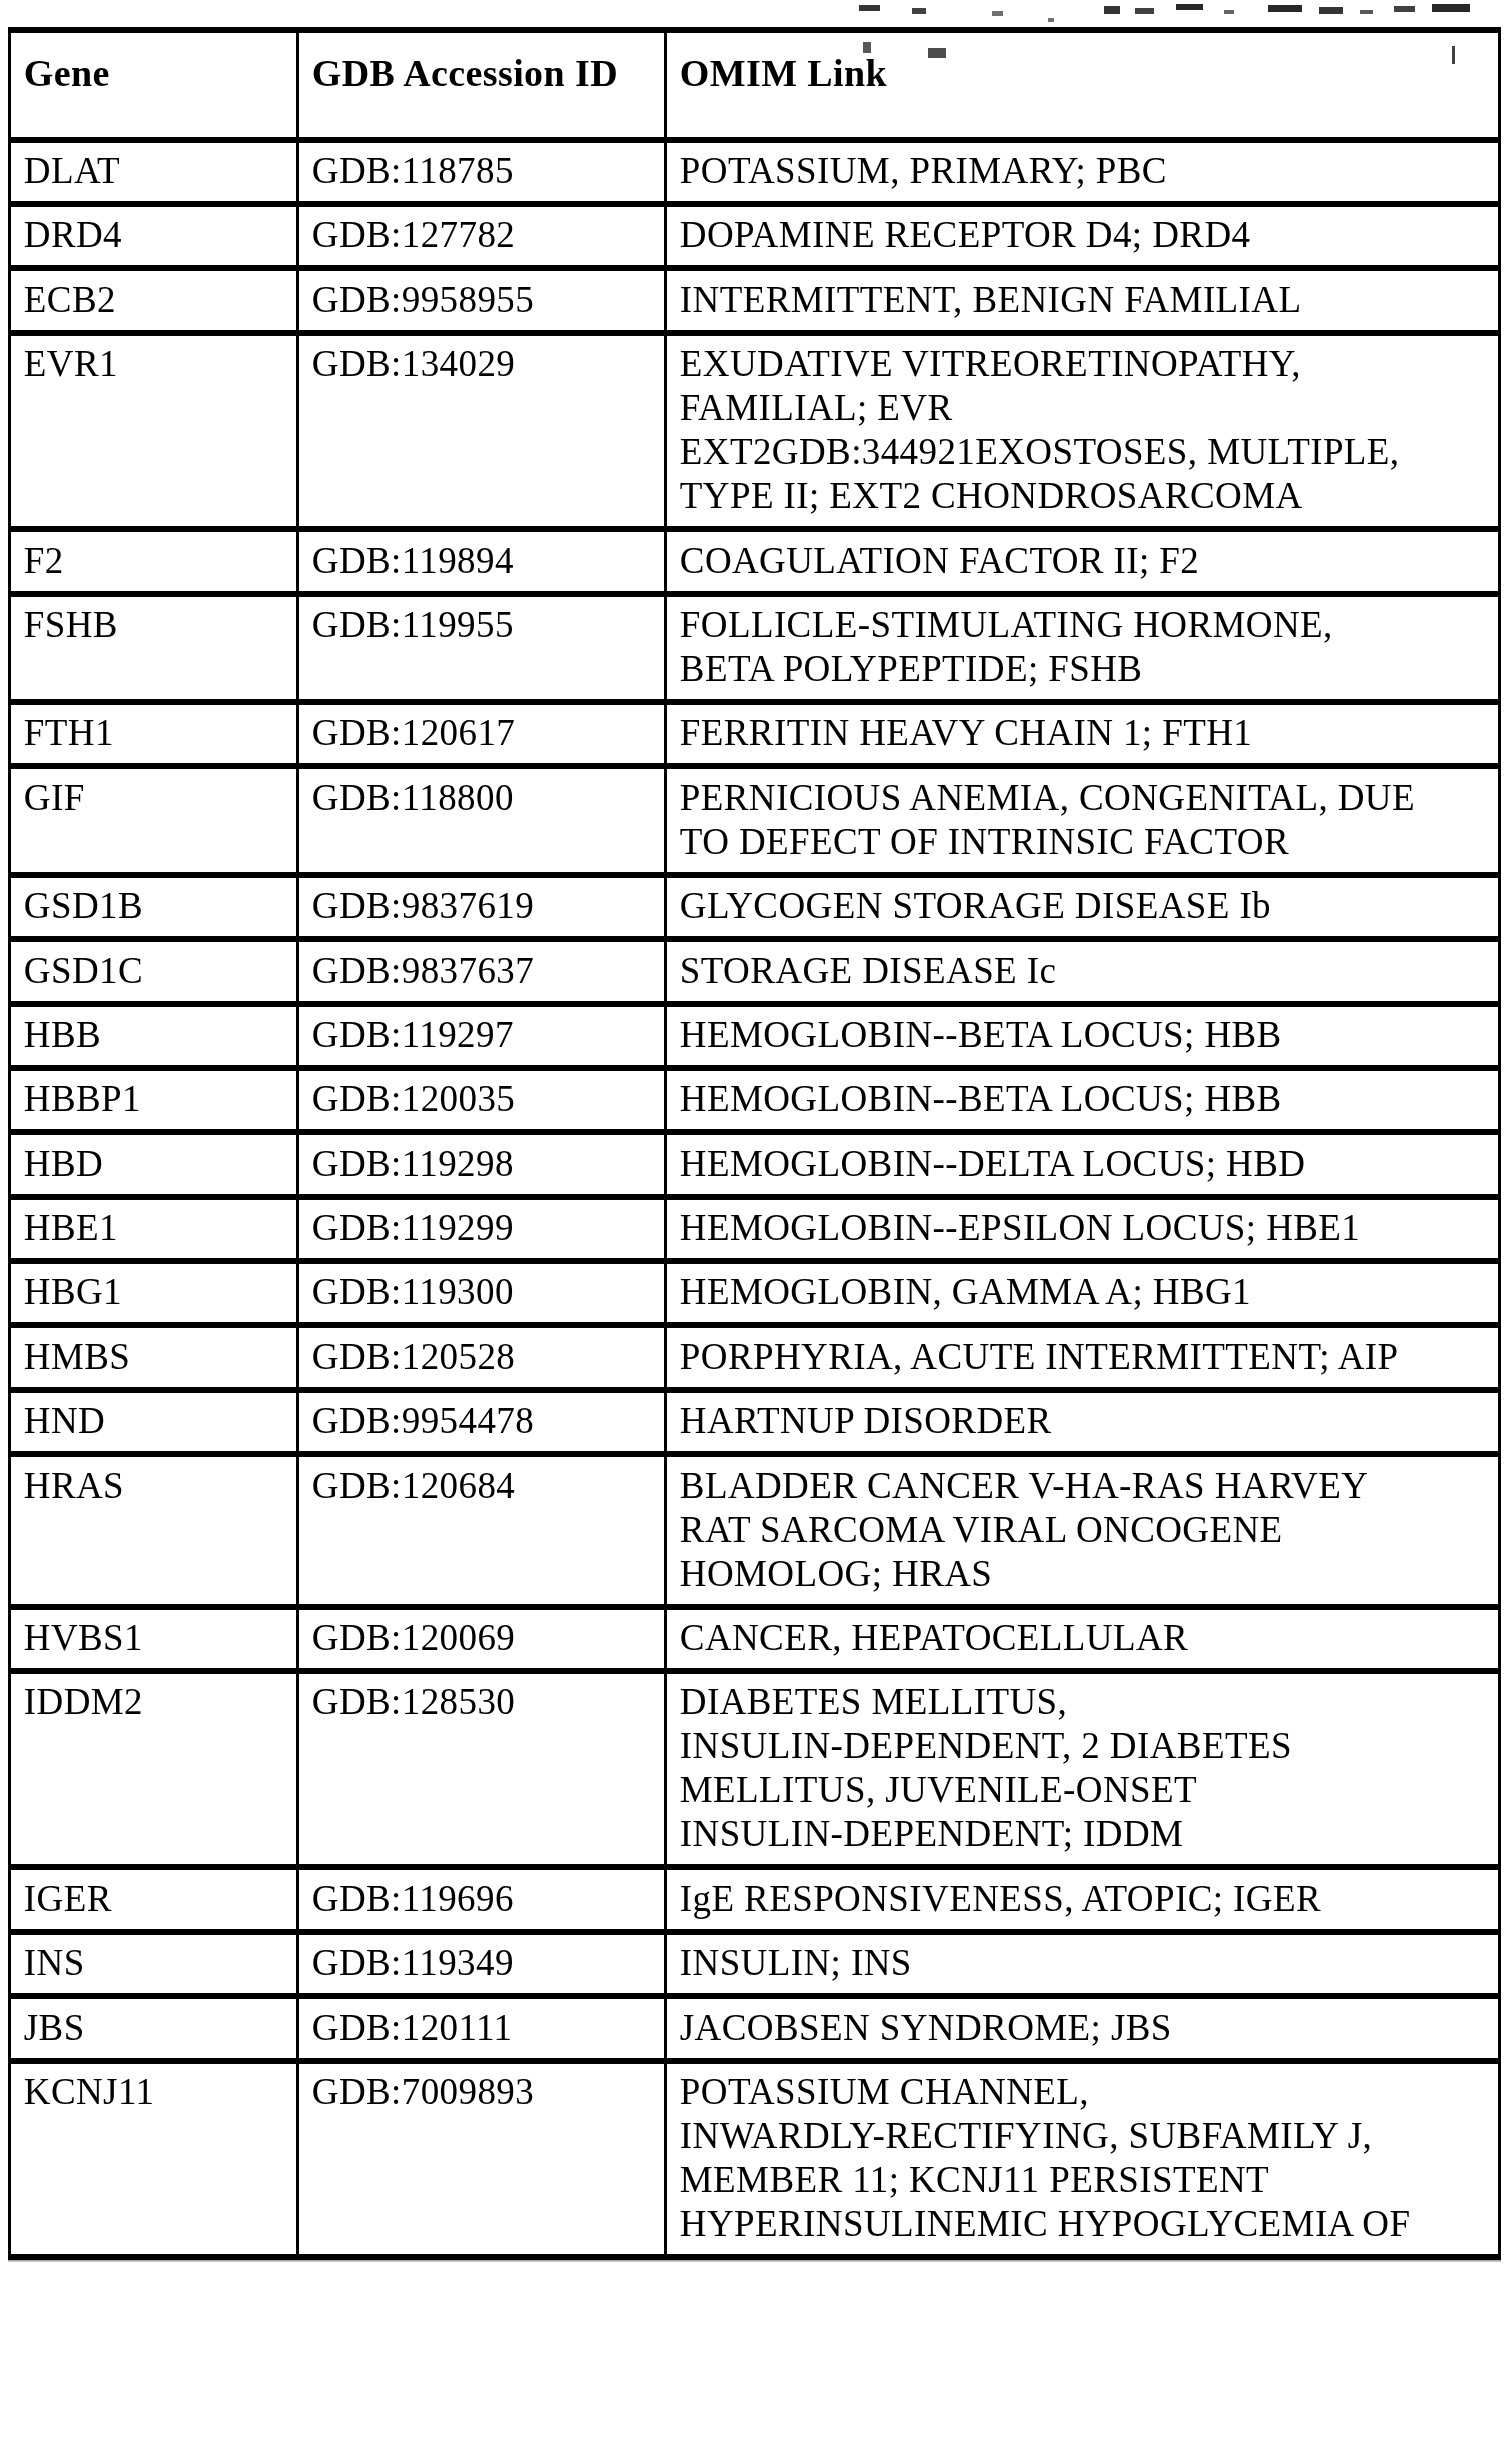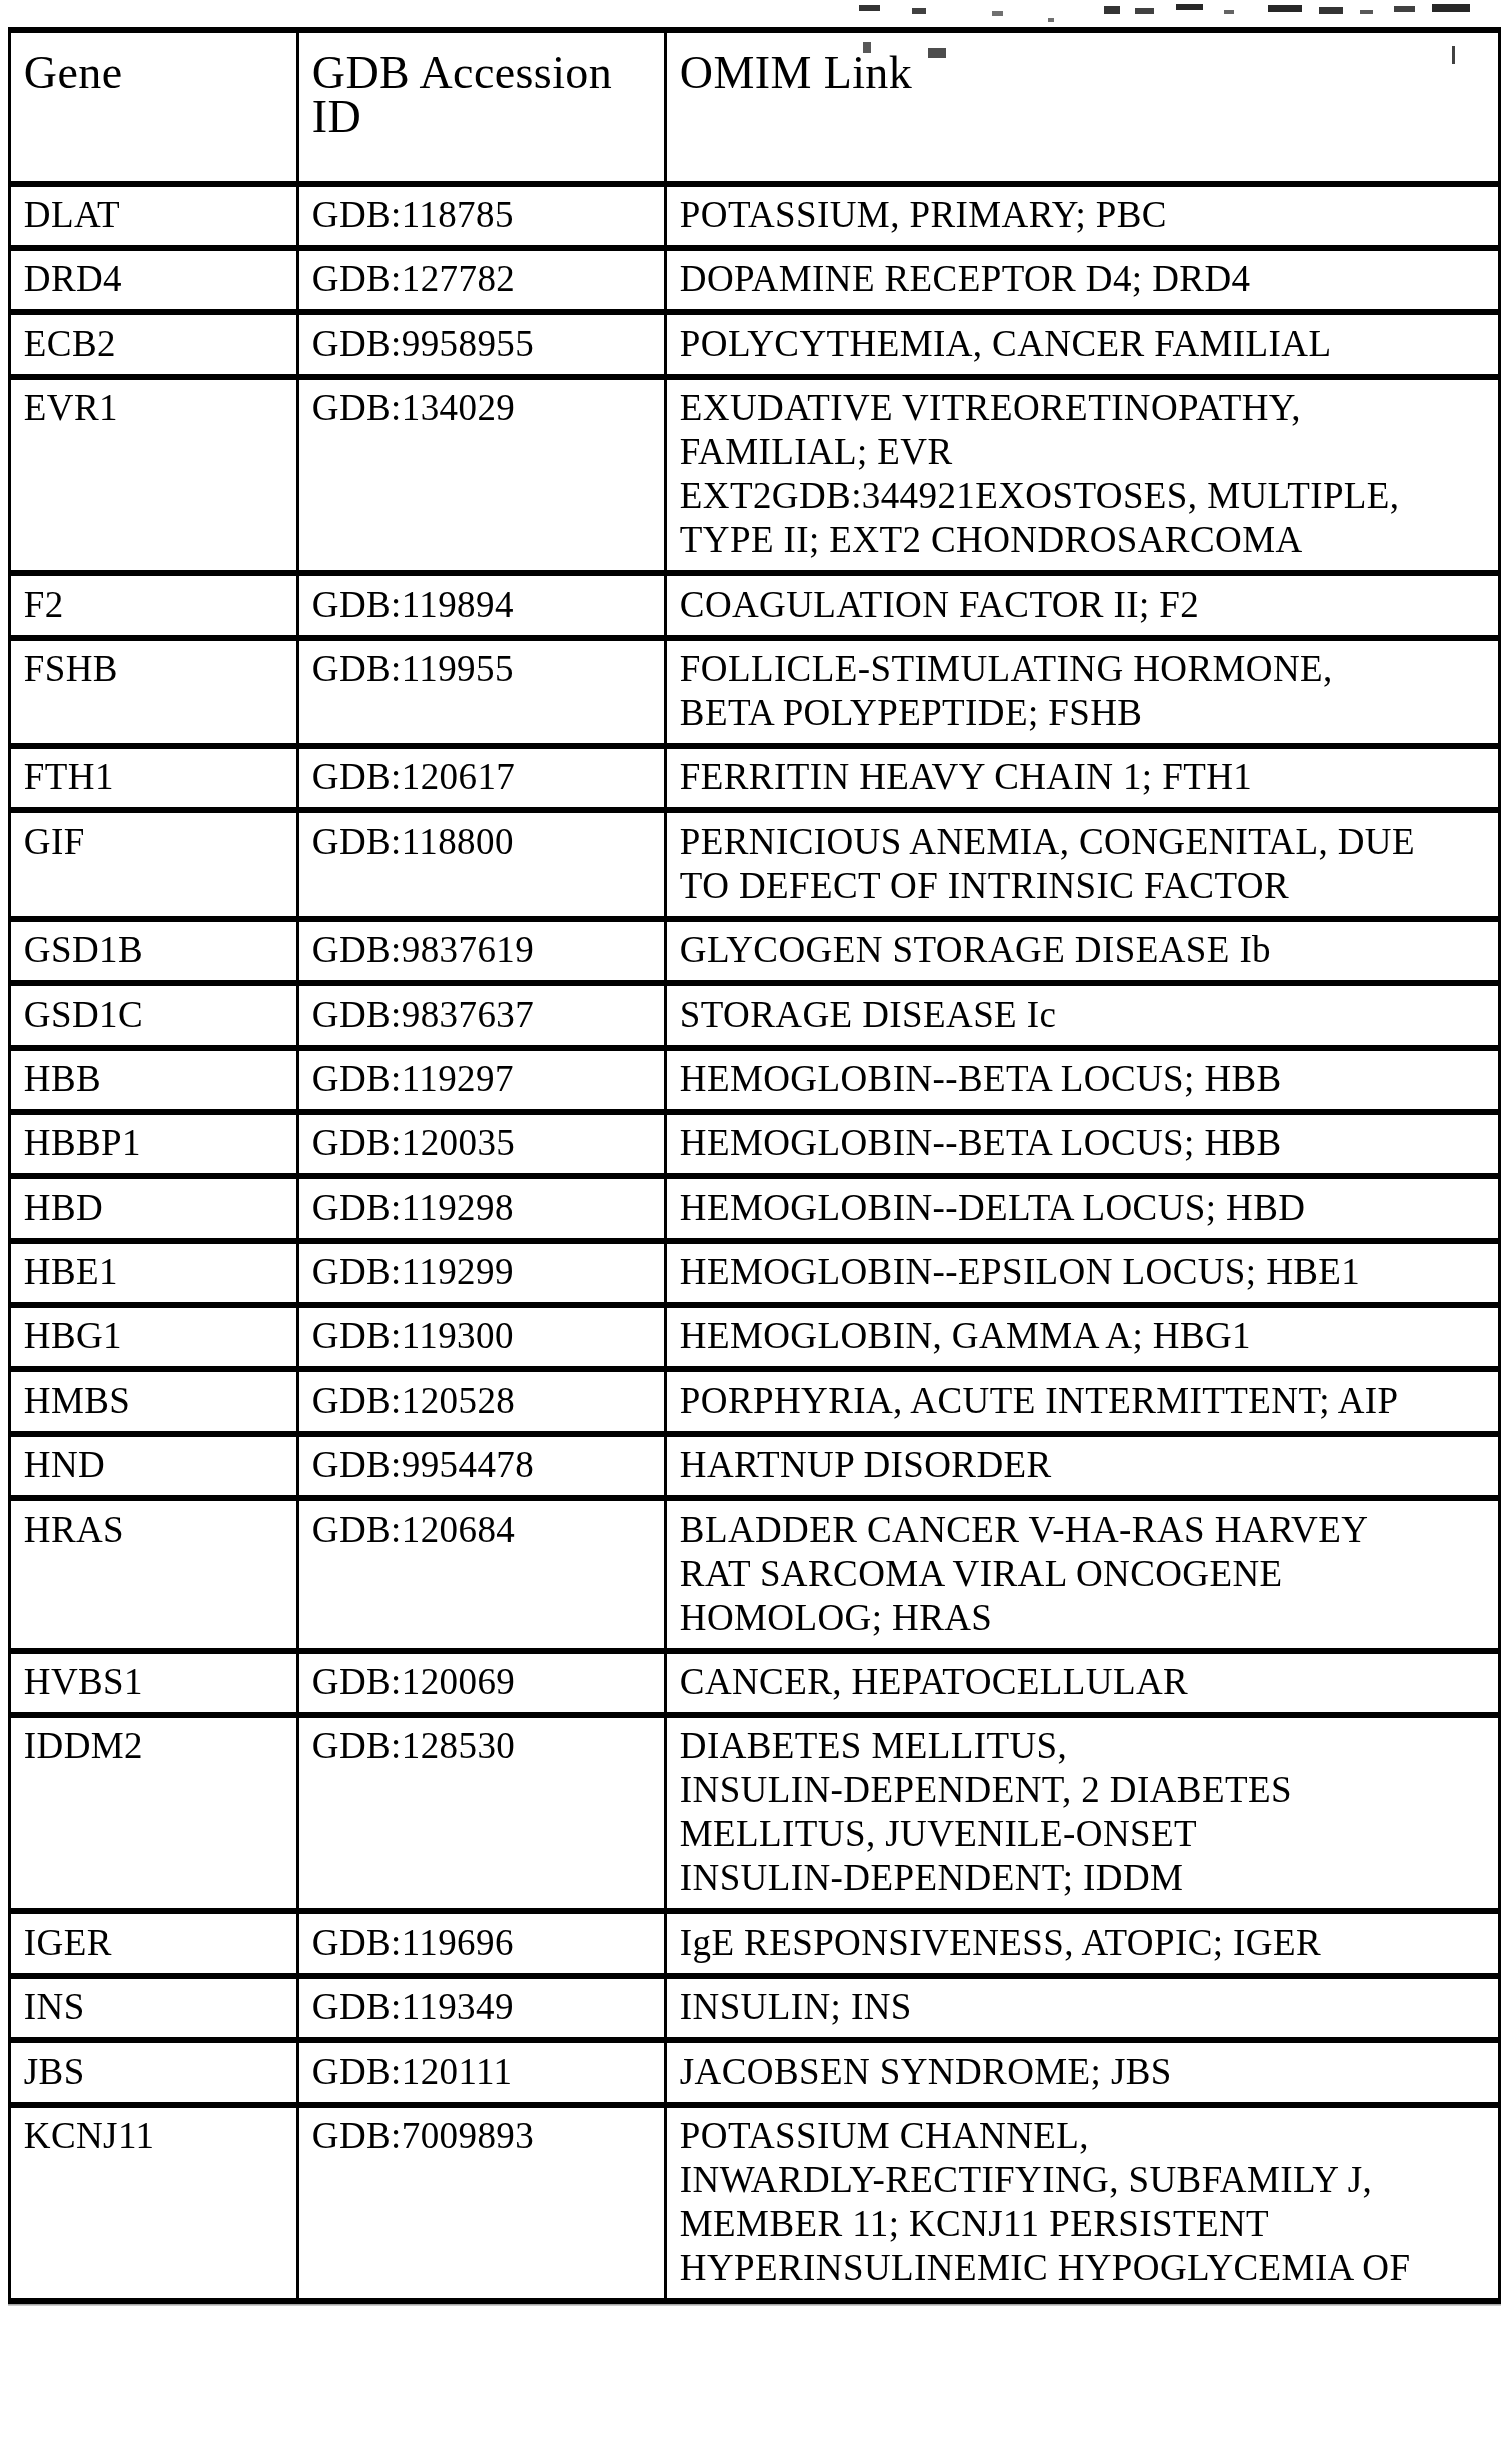--- a/index.html
+++ b/index.html
@@ -52,22 +52,22 @@
     border-bottom: 6.4px solid #000;
     vertical-align: top;
     text-align: left;
     padding: 6.4px 12.8px 8px 12.8px;
     font-size: 37px;
     line-height: 44px;
     letter-spacing: 0.4px;
     overflow: hidden;
   }
   th {
-    font-weight: normal;
-    font-size: 46px;
+    font-weight: bold;
+    font-size: 38px;
     padding-top: 17.6px;
     padding-bottom: 42px;
   }
   td.omim {
     white-space: pre-line;
   }
   
   table.gene-table { box-shadow: 0 1.6px 0 rgba(0,0,0,0.35); }
 </style>
 </head>
@@ -117,21 +117,21 @@
 
     <tr>
       <td class="gene">DRD4</td>
       <td class="gdb">GDB:127782</td>
       <td class="omim">DOPAMINE RECEPTOR D4; DRD4</td>
     </tr>
 
     <tr>
       <td class="gene">ECB2</td>
       <td class="gdb">GDB:9958955</td>
-      <td class="omim">POLYCYTHEMIA, CANCER FAMILIAL</td>
+      <td class="omim">INTERMITTENT, BENIGN FAMILIAL</td>
     </tr>
 
 
     <tr>
       <td class="gene">EVR1</td>
       <td class="gdb">GDB:134029</td>
       <td class="omim">EXUDATIVE VITREORETINOPATHY,
 FAMILIAL; EVR
 EXT2GDB:344921EXOSTOSES, MULTIPLE,
 TYPE II; EXT2 CHONDROSARCOMA</td>

